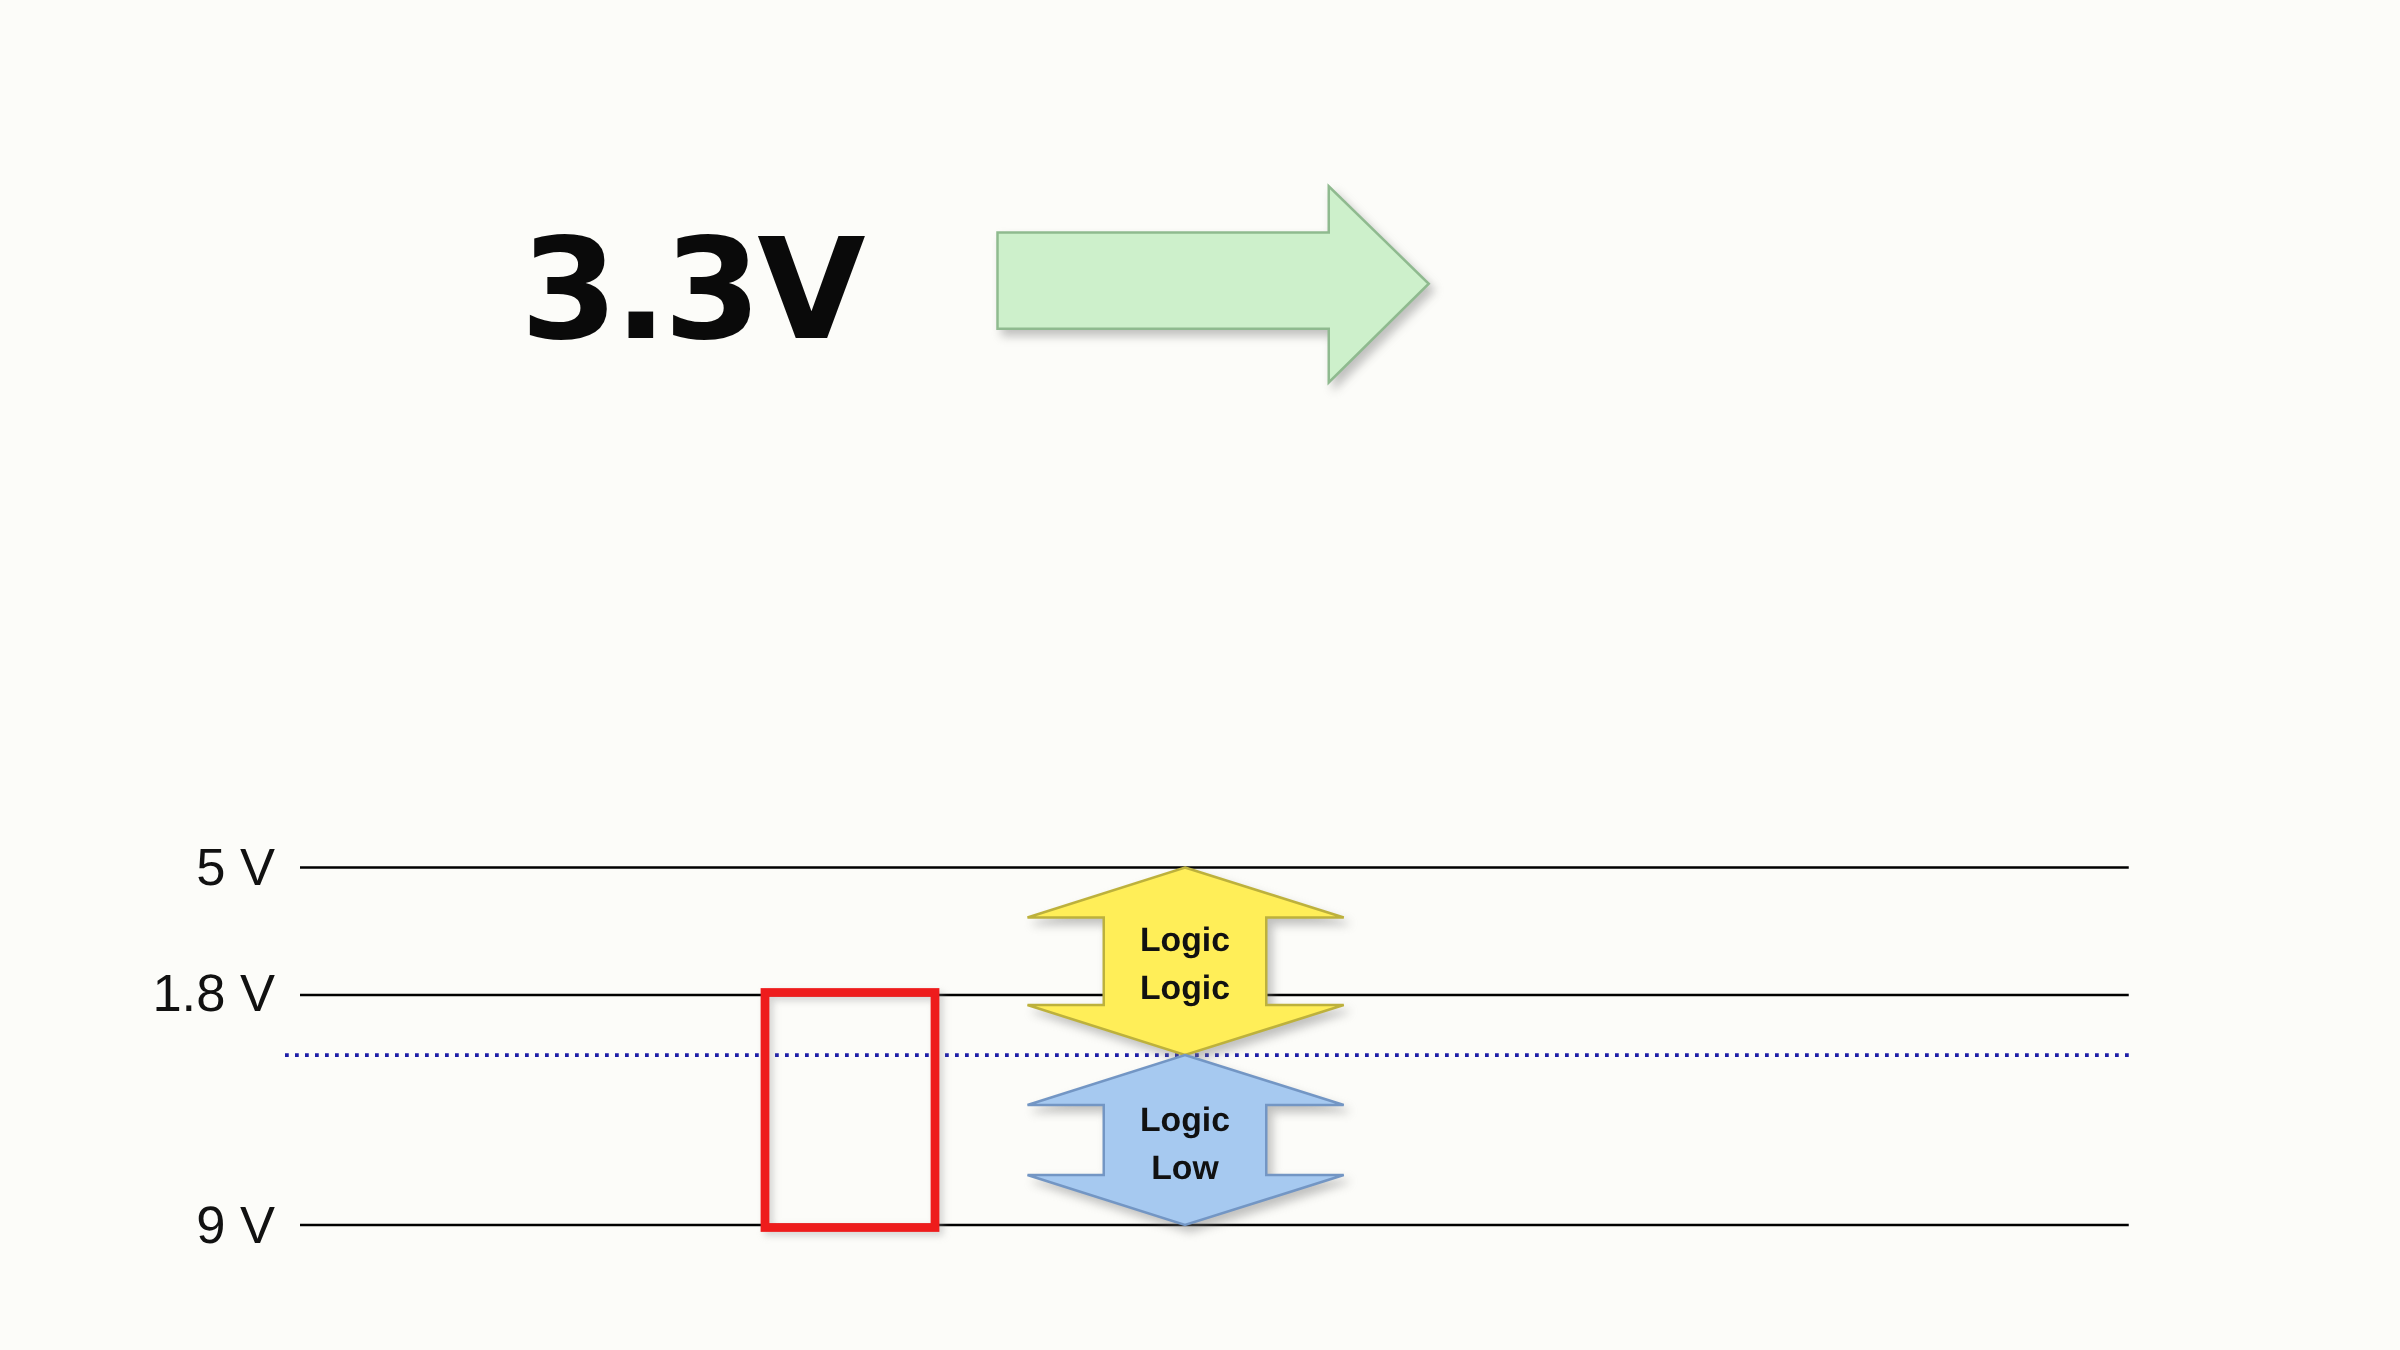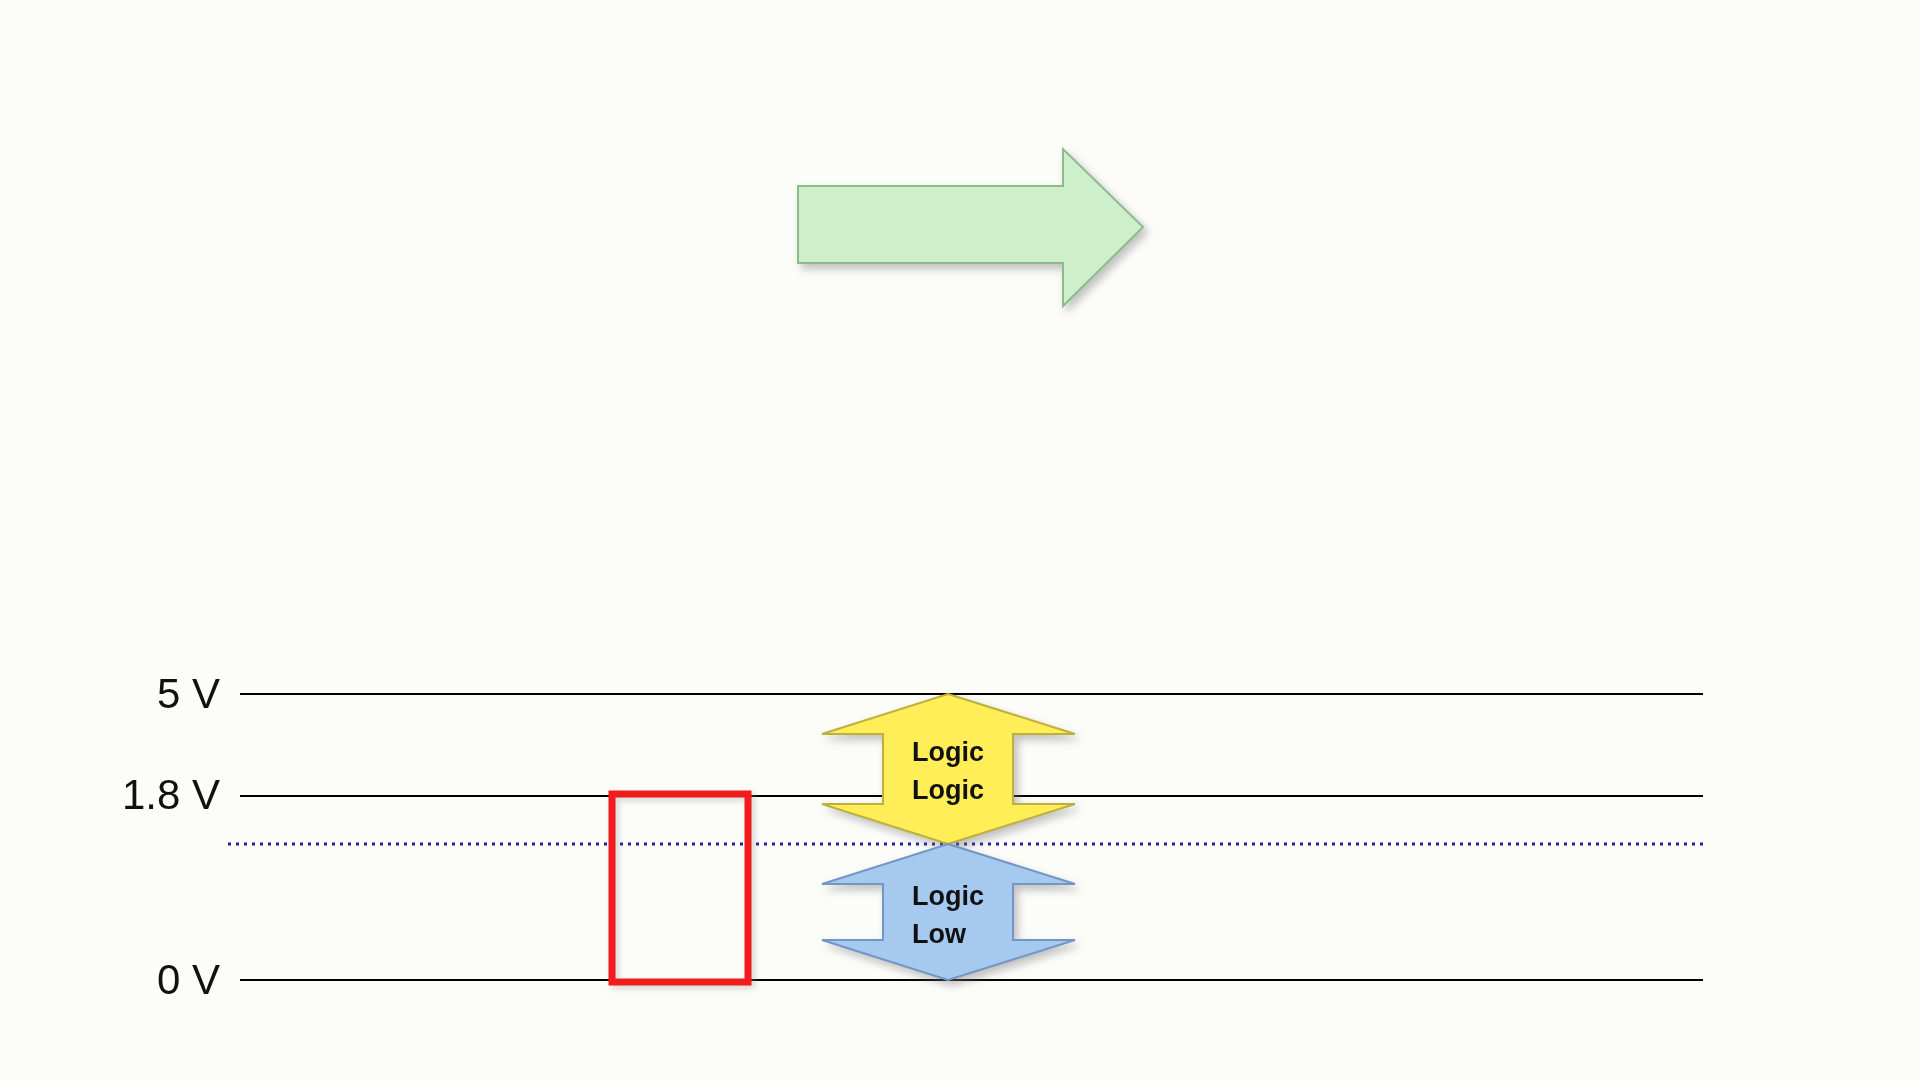--- a/index.html
+++ b/index.html
@@ -45,21 +45,21 @@
     white-space: nowrap;
   }
   .axis-label.v5  { top: 694px; }
   .axis-label.v33 { top: 795px; }
   .axis-label.v0  { top: 980px; }
 
   .arrow-label {
     position: absolute;
     left: 948px;
     transform: translateX(-50%);
-    text-align: left;
+    text-align: center;
     font-weight: bold;
     font-size: 27px;
     line-height: 38px;
     color: #111;
     white-space: nowrap;
   }
   .arrow-label.high { top: 733px; }
   .arrow-label.low  { top: 877px; }
 
   .shape {
@@ -87,24 +87,25 @@
 
     <line class="threshold" x1="228" y1="844" x2="1703" y2="844" stroke="#1f1fa8"></line>
 
     <rect class="red-box" x="612" y="794" width="136" height="188" stroke="#ee1c1c"></rect>
 
     <polygon class="shape yellow-arrow" points="948,694 1075,734 1013,734 1013,804 1075,804 948,844 822,804 883,804 883,734 822,734" fill="#ffee58"></polygon>
 
     <polygon class="shape blue-arrow" points="948,844 1075,884 1013,884 1013,940 1075,940 948,980 822,940 883,940 883,884 822,884" fill="#a6c9f0"></polygon>
   </svg>
 
+  <div class="big-label from">3.3V</div>
 
   <div class="axis-label v5">5 V</div>
   <div class="axis-label v33">1.8 V</div>
-  <div class="axis-label v0">0 V</div>
+  <div class="axis-label v0">9 V</div>
 
   <div class="arrow-label high">
     <div>Logic</div>
     <div>Logic</div>
   </div>
   <div class="arrow-label low">
     <div>Logic</div>
     <div>Low</div>
   </div>
 

